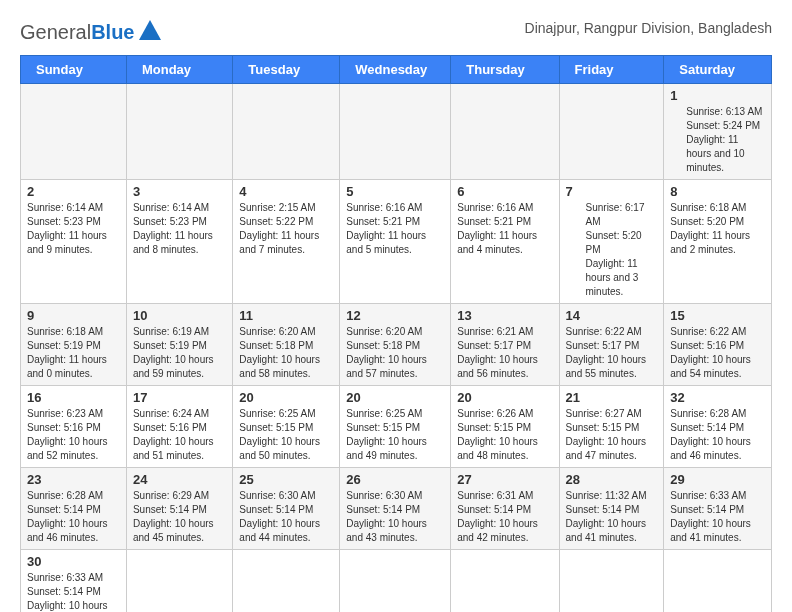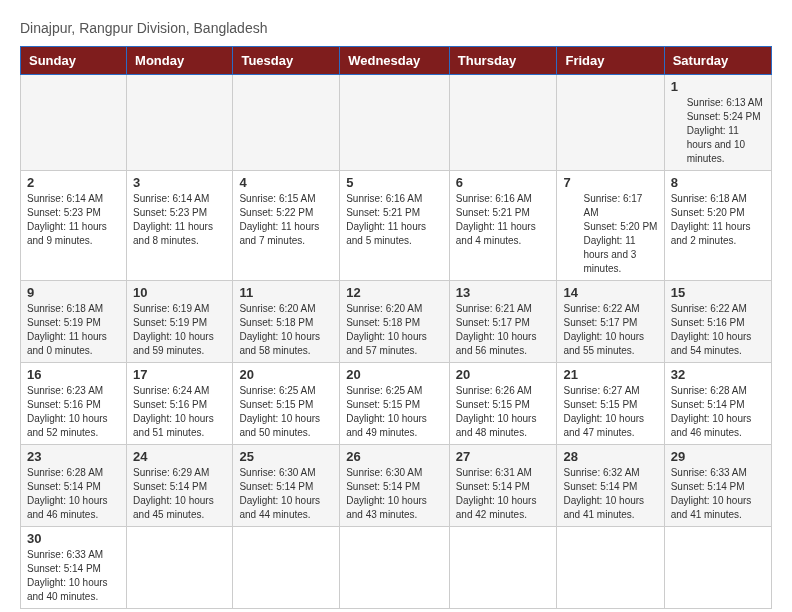--- a/index.html
+++ b/index.html
@@ -47,24 +47,24 @@
     .subtitle {
       font-size: 14px;
       color: #555;
     }
     .calendar {
       width: 100%;
       border-collapse: collapse;
       border: 1px solid #ccc;
     }
     .calendar th {
-      background-color: #7f1d1d;
+      background-color: #3b82f6;
       color: #fff;
       text-align: left;
-      padding: 6px 8px;
+      padding: 6px 15px;
       font-size: 13px;
       border: 1px solid #2a6bc5;
     }
     .calendar td {
       vertical-align: top;
       border: 1px solid #ccc;
       padding: 4px 6px;
       width: 113px;
       min-height: 80px;
       font-size: 10.5px;
@@ -84,20 +84,31 @@
       line-height: 1.4;
     }
     .row-shaded td {
       background: #f5f5f5;
     }
   </style>
 </head>
 <body>
 
 <div class="header-area">
+  <div class="logo">
+    <div class="logo-text">
+      <span class="logo-general">General</span>
+      <span class="logo-blue">Blue</span>
+      <div style="display:inline-block; margin-left:4px; vertical-align:middle;">
+        <svg width="22" height="20" viewBox="0 0 22 20">
+          <polygon points="11,0 22,20 0,20" fill="#1a6fc4"></polygon>
+        </svg>
+      </div>
+    </div>
+  </div>
   <div class="title-area">
     <div class="subtitle">Dinajpur, Rangpur Division, Bangladesh</div>
   </div>
 </div>
 
 <table class="calendar">
   <thead>
     <tr>
     <th>Sunday</th>
         <th>Monday</th>
@@ -131,21 +142,21 @@
 Daylight: 11 hours and 9 minutes.</div>
         </td>
         <td>
           <span class="day-number">3</span>
           <div class="day-info" style="white-space: pre-line;">Sunrise: 6:14 AM
 Sunset: 5:23 PM
 Daylight: 11 hours and 8 minutes.</div>
         </td>
         <td>
           <span class="day-number">4</span>
-          <div class="day-info" style="white-space: pre-line;">Sunrise: 6:15 AM
+          <div class="day-info" style="white-space: pre-line;">Sunrise: 2:15 AM
 Sunset: 5:22 PM
 Daylight: 11 hours and 7 minutes.</div>
         </td>
         <td>
           <span class="day-number">5</span>
           <div class="day-info" style="white-space: pre-line;">Sunrise: 6:16 AM
 Sunset: 5:21 PM
 Daylight: 11 hours and 5 minutes.</div>
         </td>
         <td>
@@ -281,21 +292,21 @@
 Daylight: 10 hours and 43 minutes.</div>
         </td>
         <td>
           <span class="day-number">27</span>
           <div class="day-info" style="white-space: pre-line;">Sunrise: 6:31 AM
 Sunset: 5:14 PM
 Daylight: 10 hours and 42 minutes.</div>
         </td>
         <td>
           <span class="day-number">28</span>
-          <div class="day-info" style="white-space: pre-line;">Sunrise: 6:32 AM
+          <div class="day-info" style="white-space: pre-line;">Sunrise: 11:32 AM
 Sunset: 5:14 PM
 Daylight: 10 hours and 41 minutes.</div>
         </td>
         <td>
           <span class="day-number">29</span>
           <div class="day-info" style="white-space: pre-line;">Sunrise: 6:33 AM
 Sunset: 5:14 PM
 Daylight: 10 hours and 41 minutes.</div>
         </td>
       </tr>

